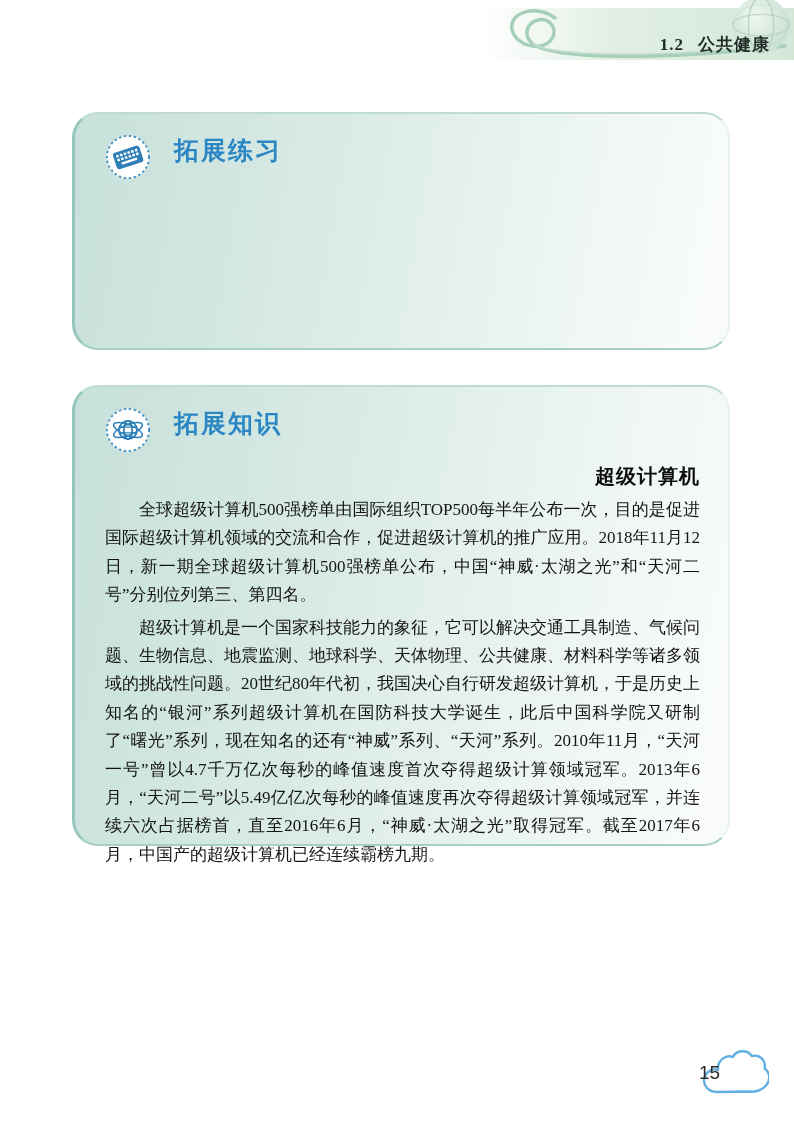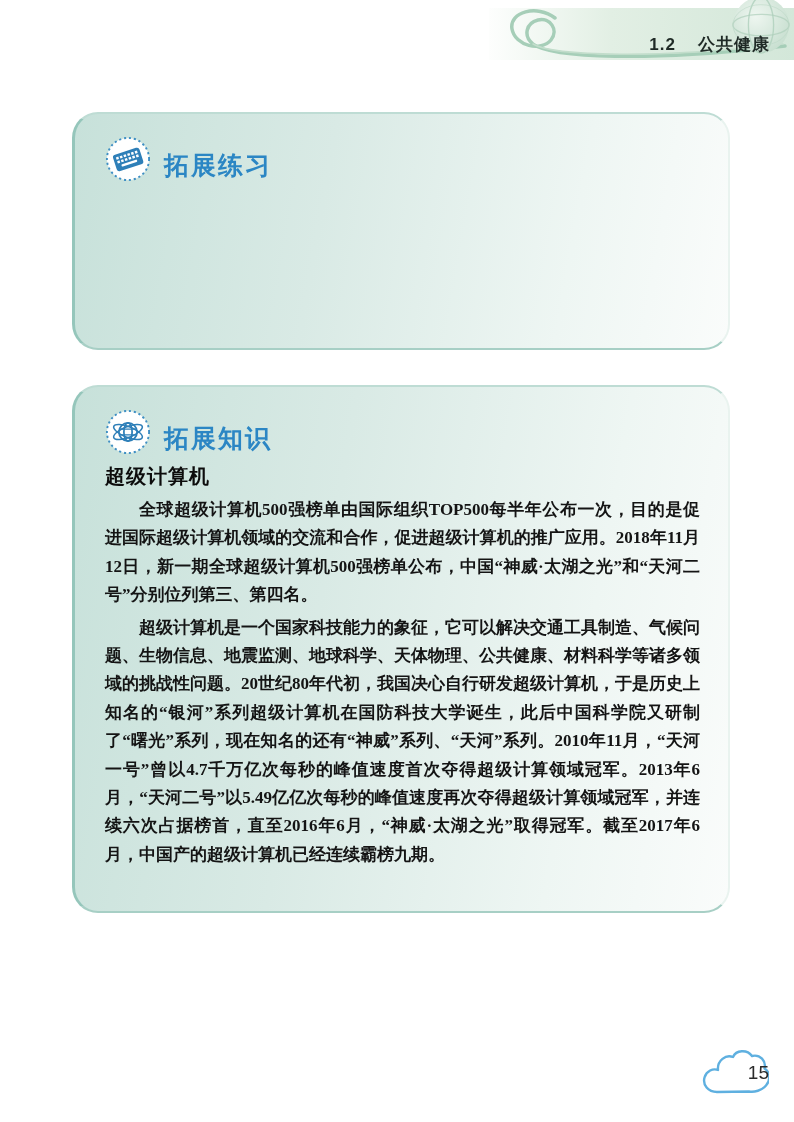--- a/index.html
+++ b/index.html
@@ -12,59 +12,59 @@
   .header-band {
     position:absolute; left:489px; top:8px; width:305px; height:52px;
     background:linear-gradient(to right,#fdfefd 0%, #e2efe4 40%, #d3e7d9 100%);
   }
   .header-swoosh { position:absolute; left:0; top:0; width:305px; height:52px; }
   .header-globe { position:absolute; right:2px; top:-14px; width:62px; height:62px; }
   .header-title {
     position:absolute; right:24px; top:25px; font-weight:bold; font-size:17px;
     color:#1f2a26; letter-spacing:1px; white-space:nowrap;
   }
-  .header-title .sec-num { margin-right:22px; font-family:Liberation Sans, sans-serif; }
+  .header-title .sec-num { margin-right:14px; font-family:Liberation Serif, serif; }
 
   
   .box {
     position:absolute; left:72px; width:658px; box-sizing:border-box;
     border-radius:26px;
     background:linear-gradient(100deg,#c7e1da 0%, #d9eae5 38%, #eef6f3 75%, #fafcfb 100%);
     border-left:3px solid #95c6bb;
     border-top:2px solid #bedcd4;
     border-bottom:2px solid #a7cfc5;
     border-right:2px solid #e9f3ef;
     padding:20px 28px 0 30px;
   }
   .box-practice  { top:112px; height:238px; }
-  .box-knowledge { top:385px; height:528px; }
+  .box-knowledge { top:385px; height:461px; }
 
-  .box-title-row { display:flex; align-items:flex-end; gap:13px; height:48px; }
+  .box-title-row { display:flex; align-items:flex-start; gap:23px; height:48px; }
   .icon-circle { width:46px; height:46px; flex:0 0 auto; }
   .box-title {
     font-family:"Liberation Sans","DejaVu Sans",sans-serif;
     font-weight:bold; font-size:25px; color:#2b86c4; letter-spacing:2px;
   }
 
   .body-text {
     margin:7px 0 0 0; font-size:17px; line-height:28.4px;
     text-align:justify; text-indent:2em; color:#141414;
   }
   .article-heading {
-    margin:8px 0 6px 0; text-align:left; font-size:20px; font-weight:bold;
+    margin:8px 0 6px 0; text-align:right; font-size:20px; font-weight:bold;
     color:#0c0c0c; letter-spacing:1px;
     font-family:"Liberation Sans","DejaVu Sans",sans-serif;
   }
-  .box-knowledge .body-text { margin-top:4px;font-weight:bold; }
+  .box-knowledge .body-text { margin-top:4px; }
 
   
   .page-number-cloud { position:absolute; left:699px; top:1046px; width:70px; height:56px; }
   .page-number-cloud svg { position:absolute; inset:0; }
   .page-number {
-    position:absolute; left:0; top:16px; width:100%; text-align:right;
+    position:absolute; left:0; top:16px; width:100%; text-align:left;
     font-size:19px; color:#2b2b2b; font-family:"Liberation Sans",sans-serif;
   }
 </style>
 </head>
 <body>
 
 <div class="page">
 
   <div class="header-band">
     <svg class="header-swoosh" viewBox="0 0 305 52" fill="none" xmlns="http://www.w3.org/2000/svg">

